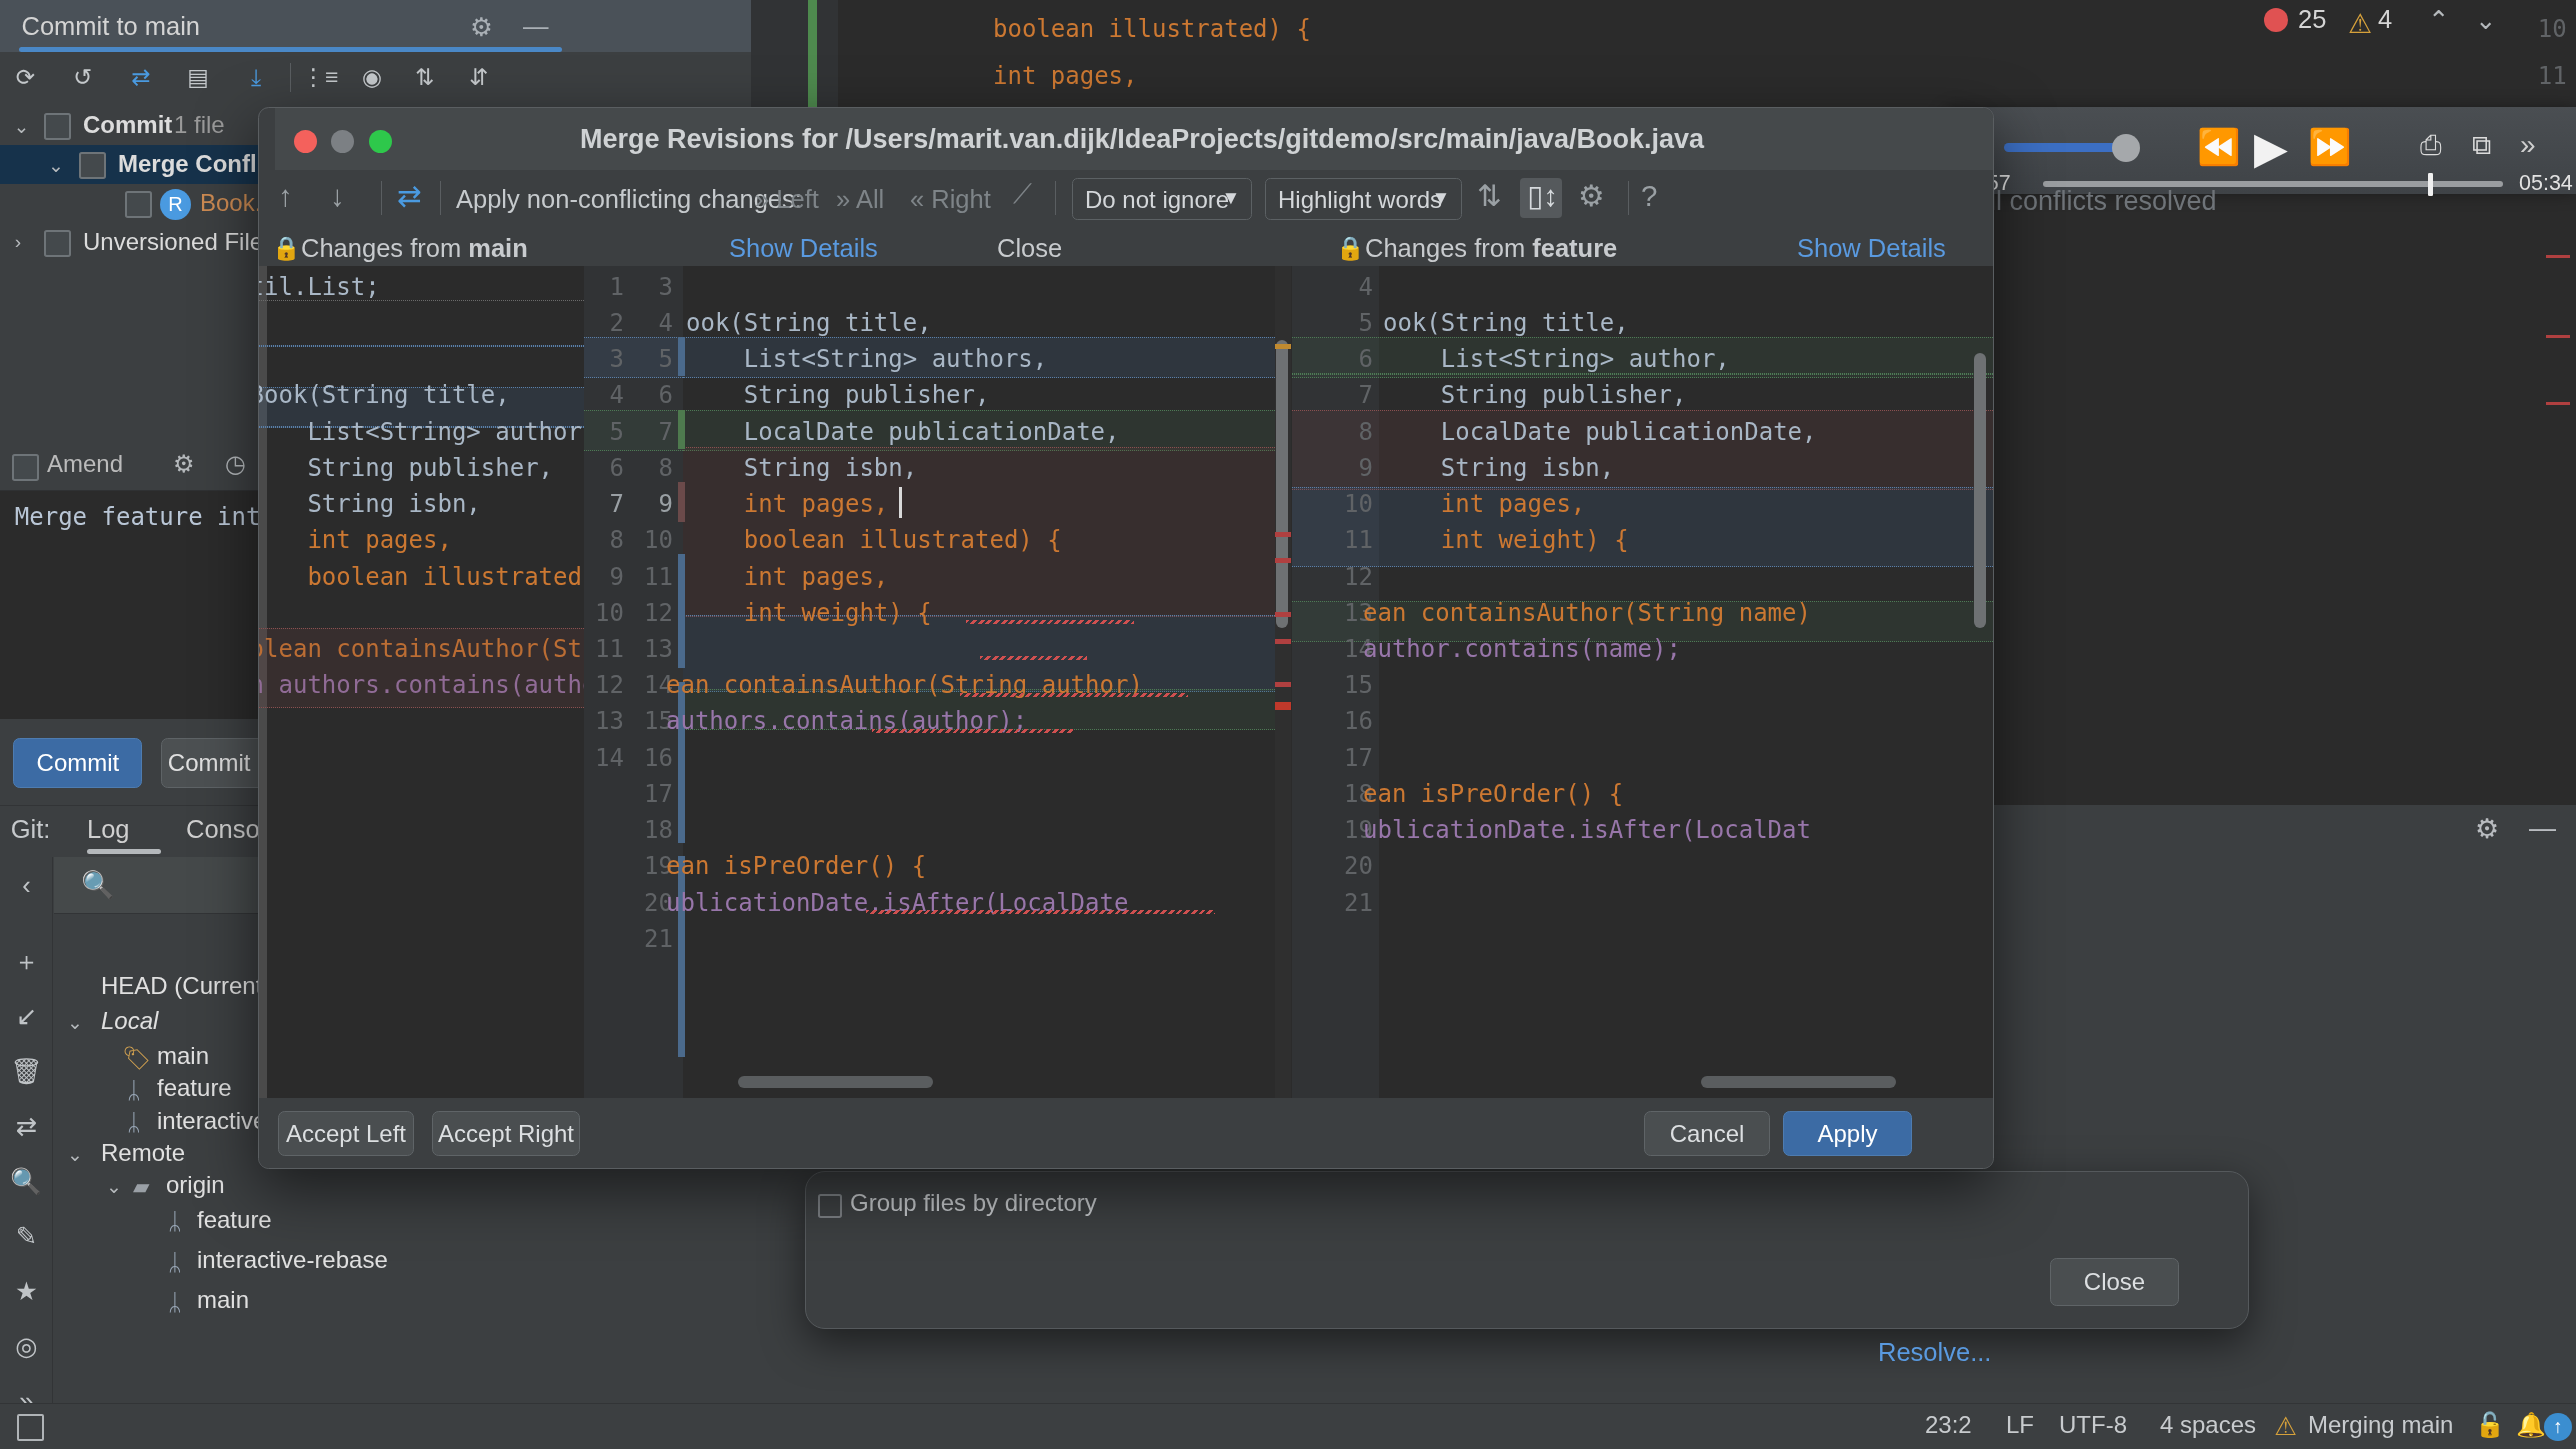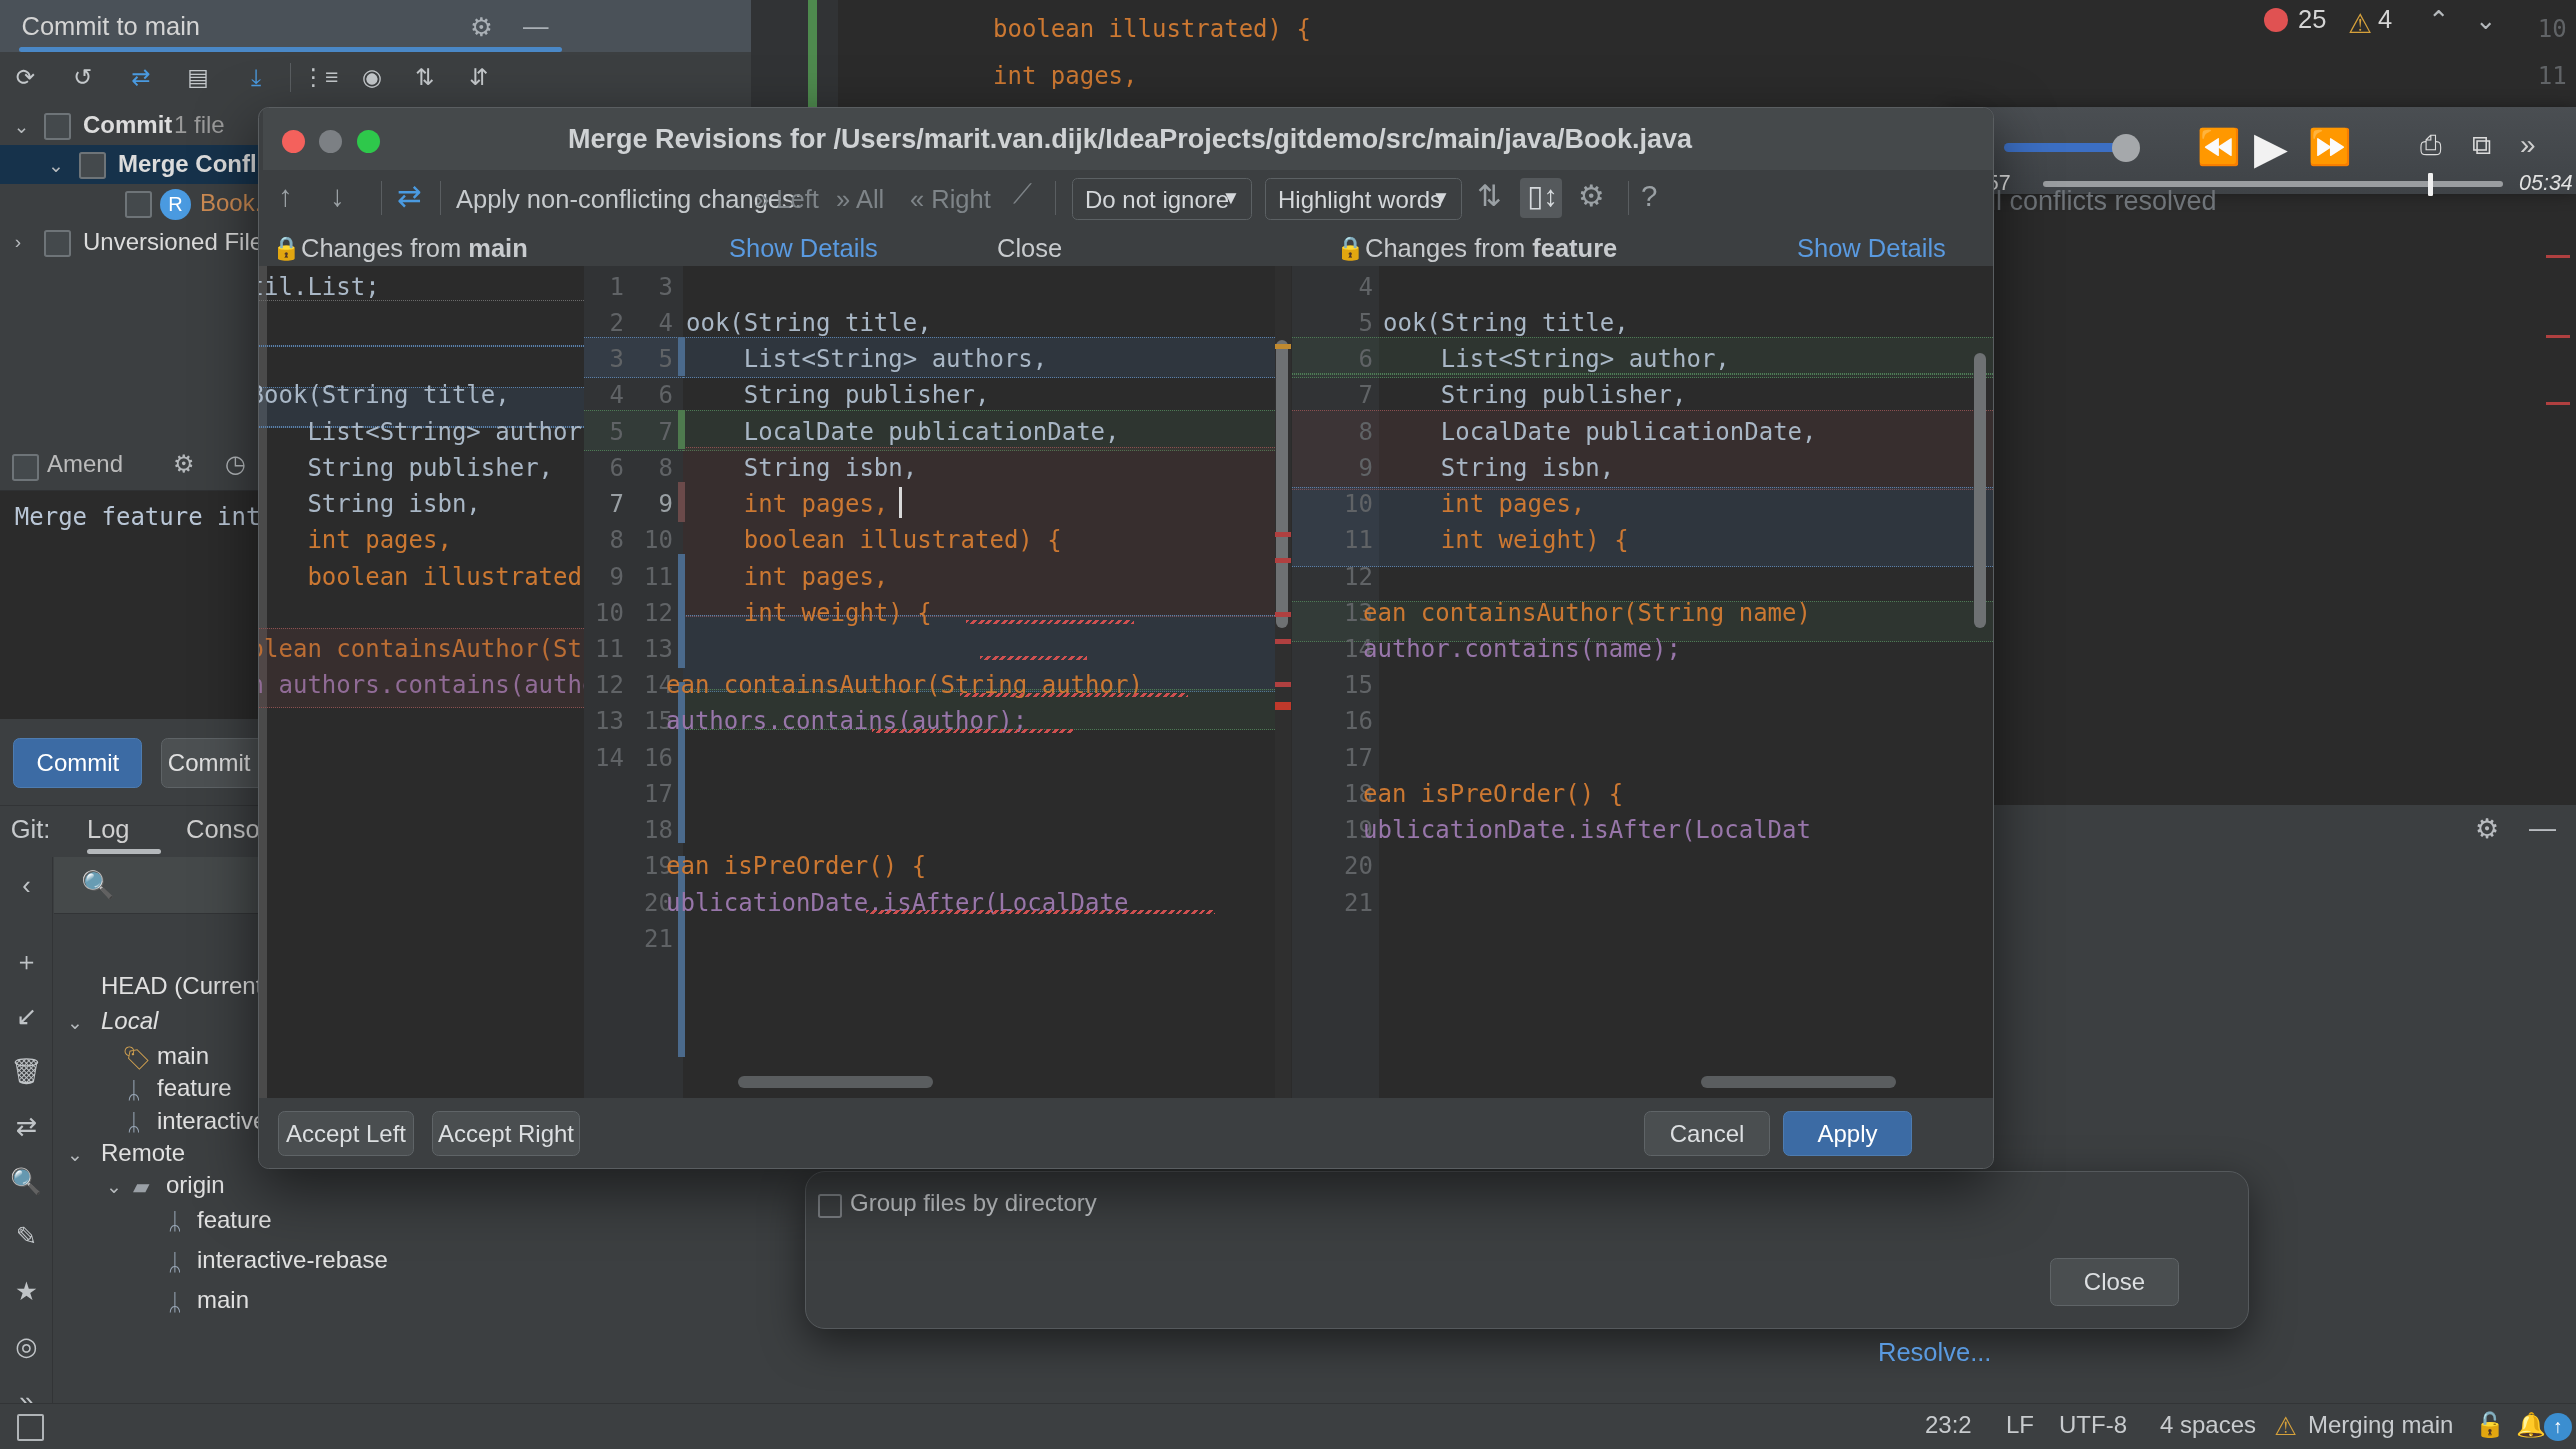--- a/index.html
+++ b/index.html
@@ -88,30 +88,30 @@
   #vol-track{position:absolute;left:62px;top:36px;width:134px;height:8.7px;border-radius:4.7px;background:#3c6fc4;}
   #vol-knob{position:absolute;left:170px;top:27px;width:28px;height:28px;border-radius:50%;background:#a5a8ab;}
   .pbtn{position:absolute;color:#f2f2f2;}
   #p-rew{left:255px;top:20px;font-size:35px;}
   #p-play{left:312px;top:14.8px;font-size:44px;}
   #p-ff{left:366px;top:20px;font-size:35px;}
   #p-airplay{left:478px;top:23px;font-size:27px;color:#dcdcdc;}
   #p-pip{left:530px;top:23px;font-size:27px;color:#dcdcdc;}
   #p-more{left:578px;top:21.5px;font-size:28px;color:#cfcfcf;}
   #p-time-cur{position:absolute;left:14.8px;top:64px;font-size:21.5px;color:#e2e2e2;}
-  #p-time-end{position:absolute;left:577px;top:64px;font-size:21.5px;color:#e2e2e2;font-style:italic;}
+  #p-time-end{position:absolute;left:577px;top:64px;font-size:21.5px;color:#e2e2e2;}
   #p-scrub{position:absolute;left:101px;top:74px;width:460px;height:6px;background:#9a9da0;border-radius:3.4px;}
   #p-scrub-knob{position:absolute;left:486px;top:66px;width:5.4px;height:23px;background:#f0f0f0;border-radius:1.3px;}
   #p-caption{position:absolute;left:1972px;top:186px;font-size:27px;color:#6f7479;}
 
   
   #merge-dialog{position:absolute;left:258px;top:107px;width:1734px;height:1060px;
                 background:#3c3f41;border-radius:10.7px;border:0.7px solid #5a5e61;
                 box-shadow:0 20px 60px rgba(0,0,0,.55);overflow:hidden;}
-  #md-titlebar{position:absolute;left:4px;top:0;width:1734px;height:62px;background:#45494b;}
+  #md-titlebar{position:absolute;left:16px;top:0;width:1734px;height:62px;background:#45494b;}
   .mac-dot{position:absolute;top:21.5px;width:23px;height:23px;border-radius:50%;}
   #md-close{left:19px;background:#f4615c;}
   #md-min{left:56px;background:#7c8084;}
   #md-max{left:94px;background:#2ec84b;}
   #md-title{position:absolute;left:0;top:16px;width:1734px;text-align:center;font-size:27px;color:#cfd2d4;font-weight:bold;}
 
   #md-toolbar{position:absolute;left:0;top:62px;width:1734px;height:56px;background:#3c3f41;}
   .md-tb-ic{position:absolute;top:9.4px;font-size:29.5px;color:#9aa0a4;}
   .md-lbl{position:absolute;top:14.8px;font-size:25.5px;color:#c6cacd;white-space:nowrap;}
   .md-dim{color:#7e8488;}

